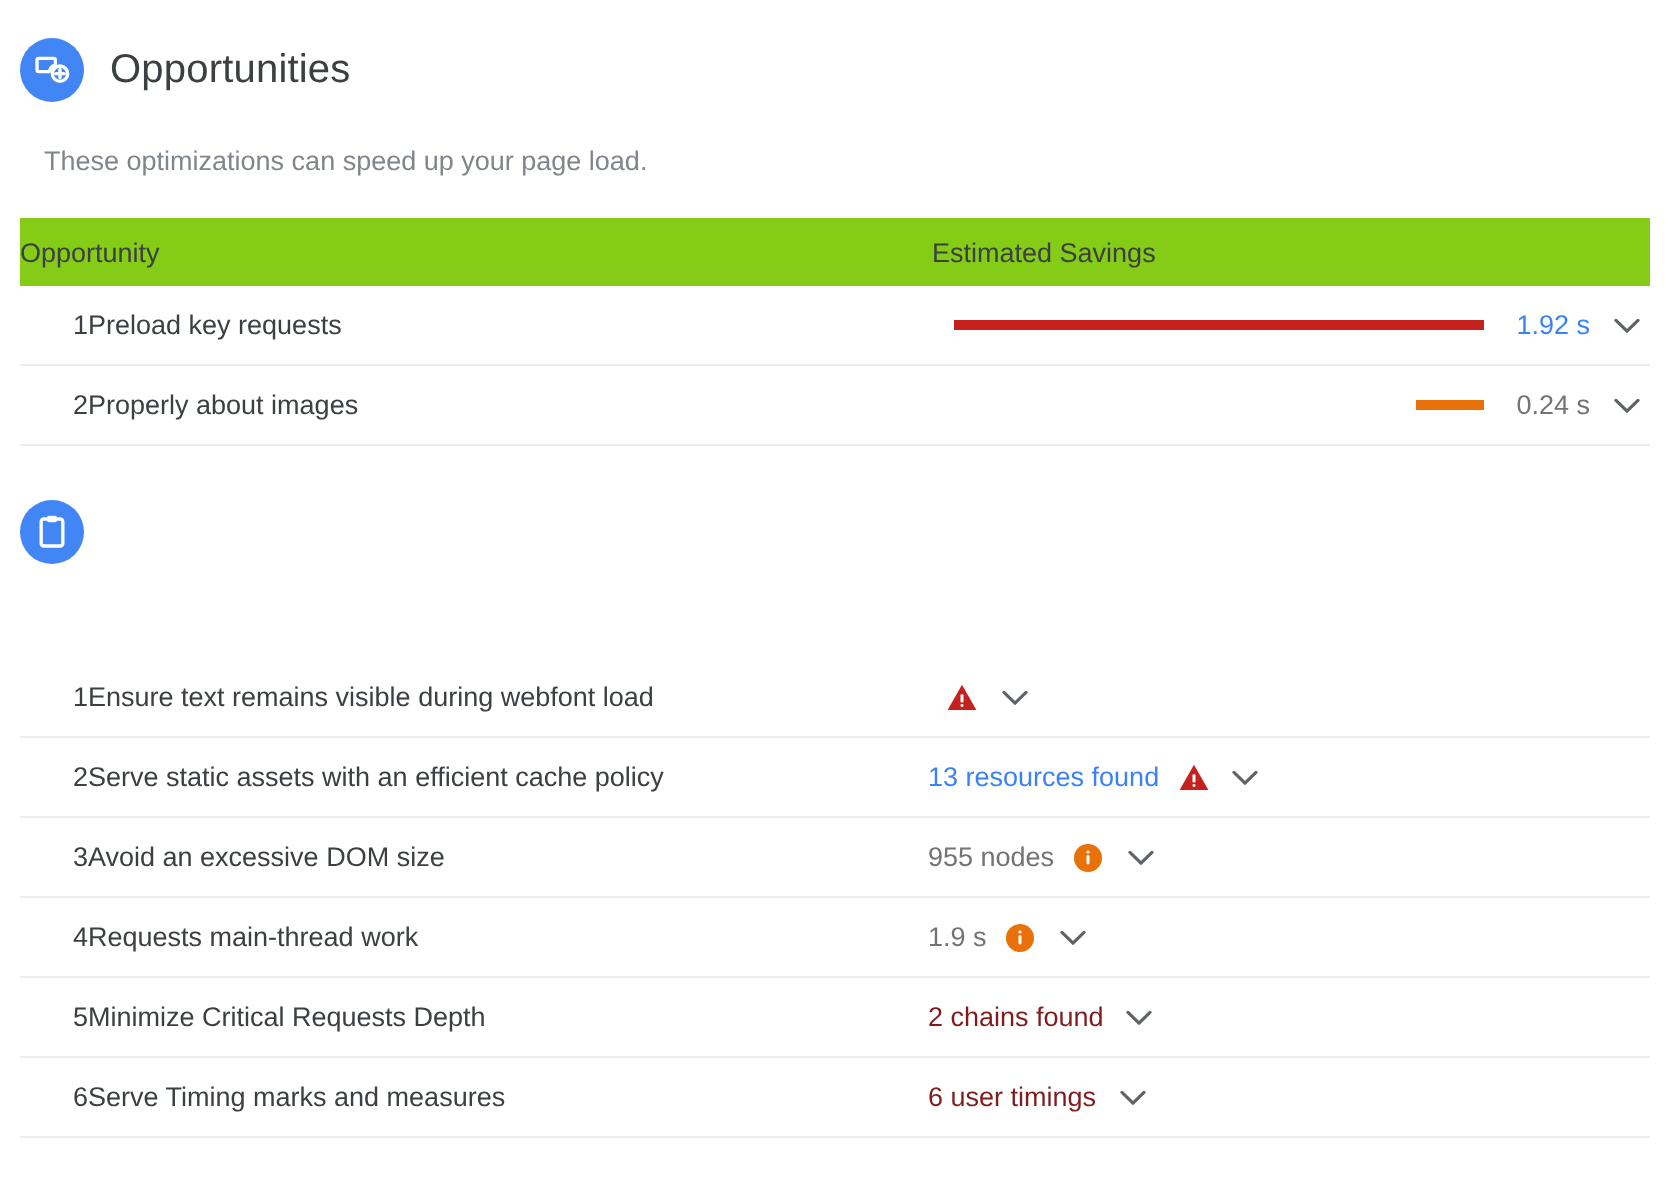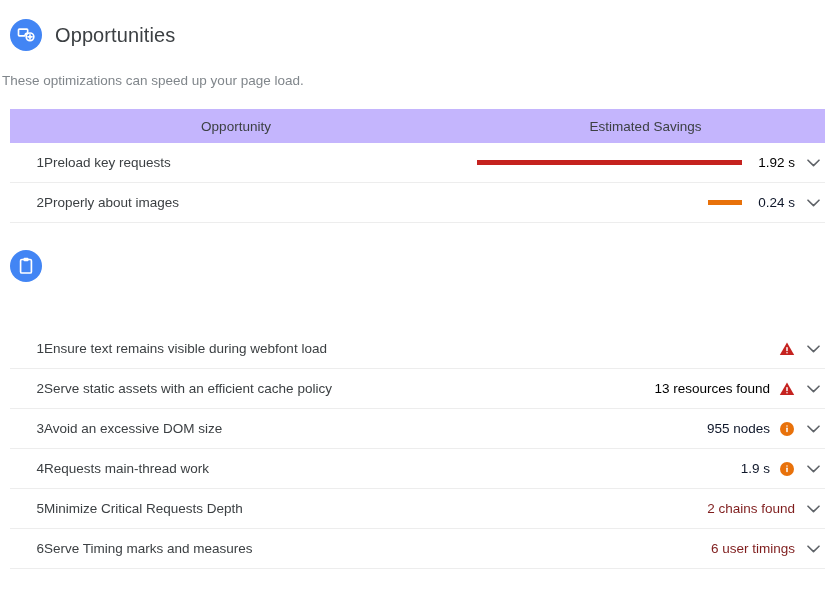--- a/index.html
+++ b/index.html
@@ -45,38 +45,38 @@
     font-size: 20px;
     font-weight: 400;
     color: #3c4043;
     letter-spacing: .1px;
     line-height: 24px;
   }
 
   .section-desc {
     font-size: 13.5px;
     color: #80868b;
-    padding-left: 2px;
+    padding-left: 22px;
     line-height: 18px;
   }
 
   
   .audit-table {
     margin: 0 10px;
     border-collapse: collapse;
     width: 815px;
     table-layout: fixed;
   }
   .audit-table thead th {
-    background: #c4b5fd;
+    background: #84cc16;
     font-size: 13.5px;
     font-weight: 400;
     color: #3c4043;
     height: 34px;
-    text-align: center;
+    text-align: left;
     padding: 0;
   }
   .th-gap {
     width: 4px;
     background: #ffffff;
     padding: 0;
   }
 
   .audit-table tbody tr {
     border-bottom: 1px solid #ededed;
@@ -121,38 +121,37 @@
     position: absolute;
     right: 0;
     top: 0;
     height: 5px;
   }
   .savings-text {
     font-size: 13.5px;
     min-width: 42px;
     text-align: right;
   }
-  .sev-red { color: #000000; }
-  .sev-orange { color: #0f172a; }
+  .sev-red { color: #3b82f6; }
+  .sev-orange { color: #737373; }
   .sev-grey { color: #7f1d1d; }
 
   .chev {
     display: inline-block;
     width: 24px;
     text-align: center;
     margin-left: 6px;
     vertical-align: middle;
   }
   .chev svg { display: block; margin: 0 auto; }
 
   
   .diag-val {
     display: flex;
     align-items: center;
-    justify-content: flex-end;
   }
   .diag-text {
     font-size: 13.5px;
   }
   .badge {
     width: 16px;
     height: 16px;
     margin-left: 9px;
     display: inline-flex;
     align-items: center;

